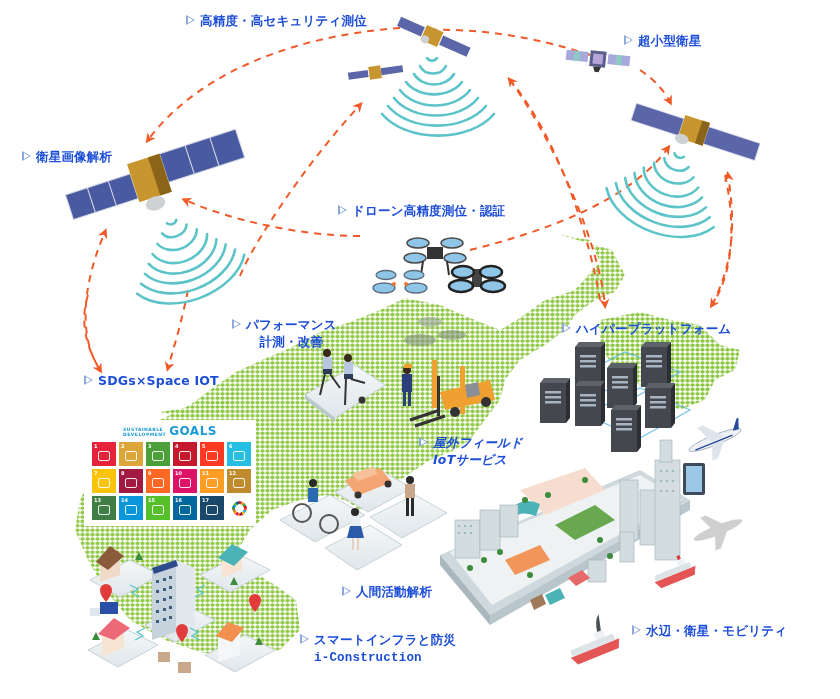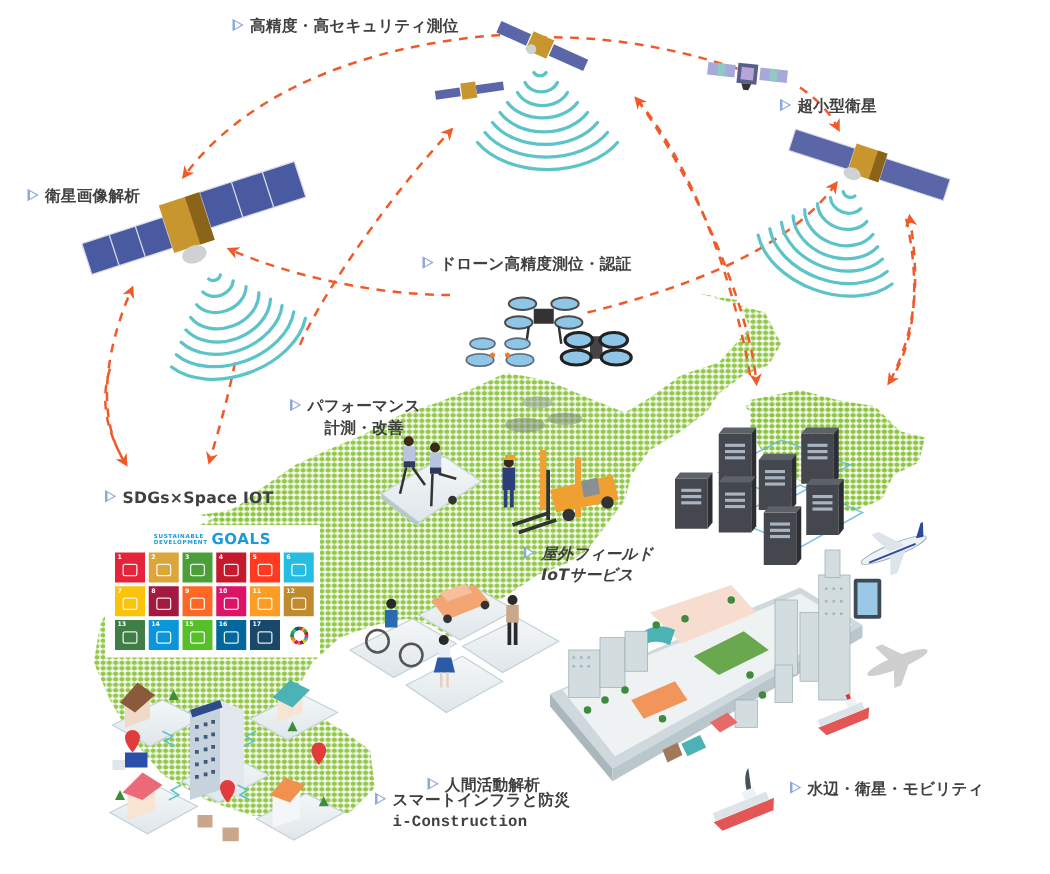--- a/index.html
+++ b/index.html
@@ -1,18 +1,18 @@
 <!DOCTYPE html>
 <html><head>
 <meta charset="utf-8">
 <style>
   html,body{margin:0;padding:0;background:#ffffff;}
   body{width:840px;height:699px;position:relative;overflow:hidden;font-family:"DejaVu Sans","Liberation Sans",sans-serif;}
   #scene{position:absolute;left:0;top:0;width:840px;height:699px;}
-  .label{position:absolute;color:#404040;font-size:12.5px;font-weight:bold;line-height:17px;white-space:nowrap;letter-spacing:0.2px;}
+  .label{position:absolute;color:#1d4ed8;font-size:12.5px;font-weight:bold;line-height:17px;white-space:nowrap;letter-spacing:0.2px;}
   .label .tri{display:inline-block;width:0;height:0;border-top:5.5px solid transparent;border-bottom:5.5px solid transparent;border-left:9px solid #8fa8dc;margin-right:5px;position:relative;top:0px;}
   .label .tri::after{content:"";position:absolute;left:-7.5px;top:-3.5px;border-top:3.5px solid transparent;border-bottom:3.5px solid transparent;border-left:5.5px solid #fff;}
   .label .l2{display:block;padding-left:14px;}
   .sdg-panel{position:absolute;left:84px;top:420px;width:172px;height:106px;background:#fff;}
   .sdg-title{position:absolute;left:0;right:0;top:4px;text-align:center;font-size:12px;font-weight:bold;color:#1a9ad6;letter-spacing:0.5px;}
   .sdg-title small{font-size:4.5px;color:#1a9ad6;display:inline-block;line-height:5px;vertical-align:middle;margin-right:3px;text-align:left;}
   .sdg-grid{position:absolute;left:8px;top:22px;display:grid;grid-template-columns:repeat(6,24px);grid-template-rows:repeat(3,24px);gap:3px;}
   .sdg-tile{width:24px;height:24px;position:relative;color:#fff;font-size:5px;font-weight:bold;}
   .sdg-tile span{position:absolute;left:2px;top:1px;}
   .sdg-tile i{position:absolute;left:6px;top:9px;width:12px;height:10px;border:1.5px solid rgba(255,255,255,.9);border-radius:2px;box-sizing:border-box;}
@@ -513,41 +513,44 @@
         </div>
         <div class="sdg-wheel">
           <div></div>
         </div>
       </div>
 </div>
 
 <div class="label" style="left:186px;top:12px;">
   <span class="tri"></span><span>高精度・高セキュリティ測位</span>
 </div>
-<div class="label" style="left:624px;top:32px;margin-top:44px;">
+<div class="label" style="left:624px;top:32px;">
   <span class="tri"></span><span>超小型衛星</span>
 </div>
 <div class="label" style="left:22px;top:148px;">
   <span class="tri"></span><span>衛星画像解析</span>
 </div>
 <div class="label" style="left:338px;top:202px;text-align:right;">
   <span class="tri"></span><span>ドローン高精度測位・認証</span>
 </div>
 <div class="label" style="left:232px;top:316px;text-align:center;">
   <span class="tri"></span><span>パフォーマンス</span>
   <span class="l2">計測・改善</span>
 </div>
-<div class="label" style="left:84px;top:389px;">
+<div class="label" style="left:562px;top:320px;">
+  <span class="tri"></span><span>ハイパープラットフォーム</span>
+</div>
+<div class="label" style="left:84px;top:372px;">
   <span class="tri"></span><span>SDGs×Space IOT</span>
 </div>
 <div class="label" style="left:419px;top:434px;font-style:italic;">
   <span class="tri"></span><span>屋外フィールド</span>
   <span class="l2">IoTサービス</span>
 </div>
-<div class="label" style="left:342px;top:583px;margin-top:36px;">
+<div class="label" style="left:342px;top:583px;">
   <span class="tri"></span><span>人間活動解析</span>
 </div>
 <div class="label" style="left:300px;top:633px;font-family:Liberation Mono, monospace;">
   <span class="tri"></span><span>スマートインフラと防災</span>
   <span class="l2">i-Construction</span>
 </div>
 <div class="label" style="left:632px;top:622px;">
   <span class="tri"></span><span>水辺・衛星・モビリティ</span>
 </div>
 

